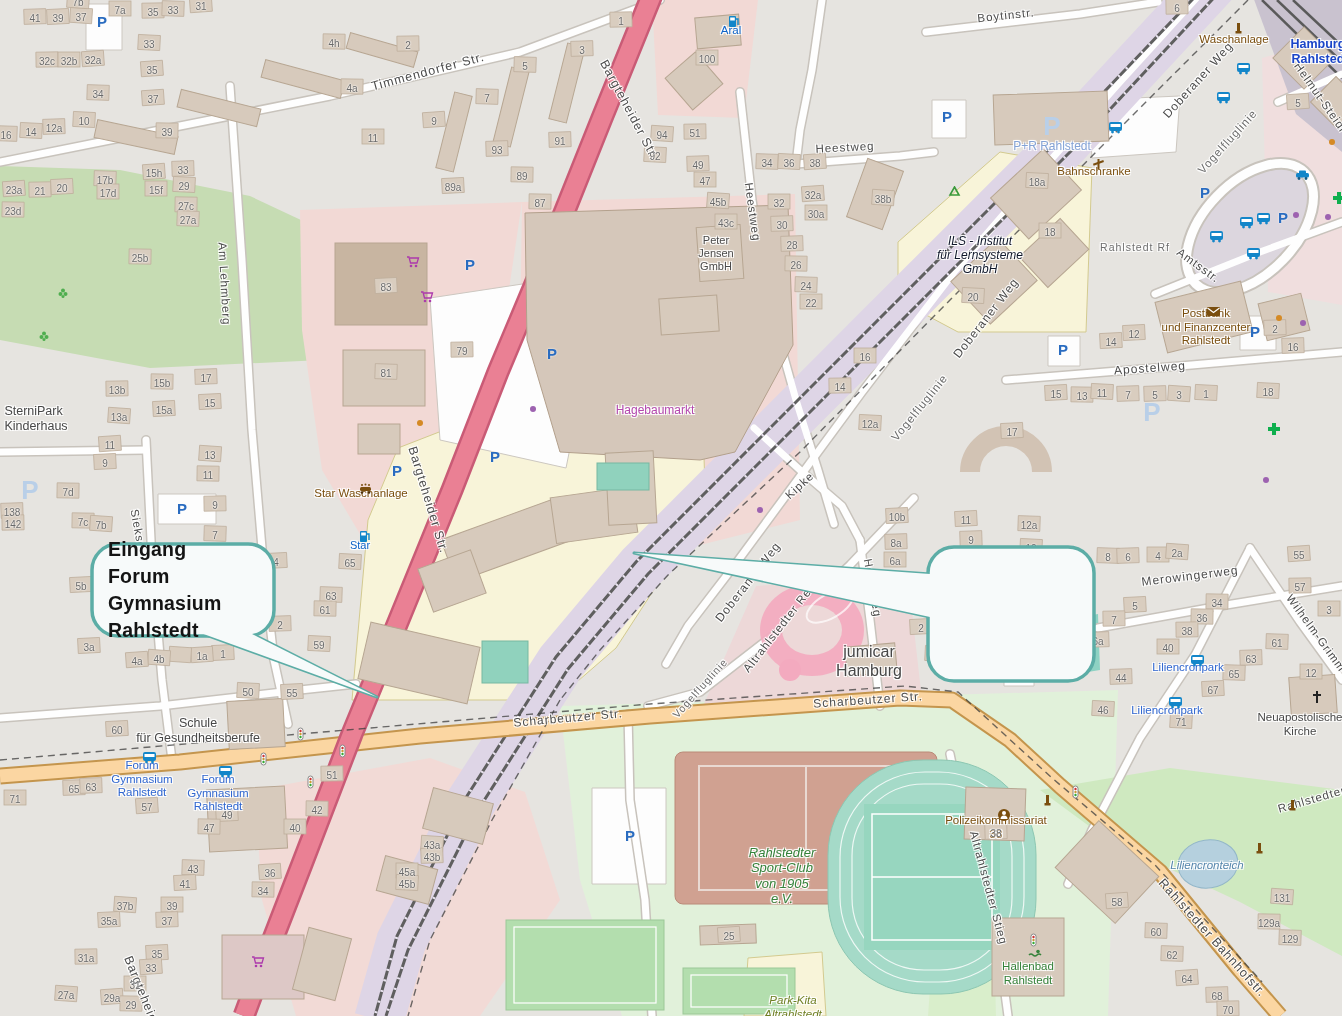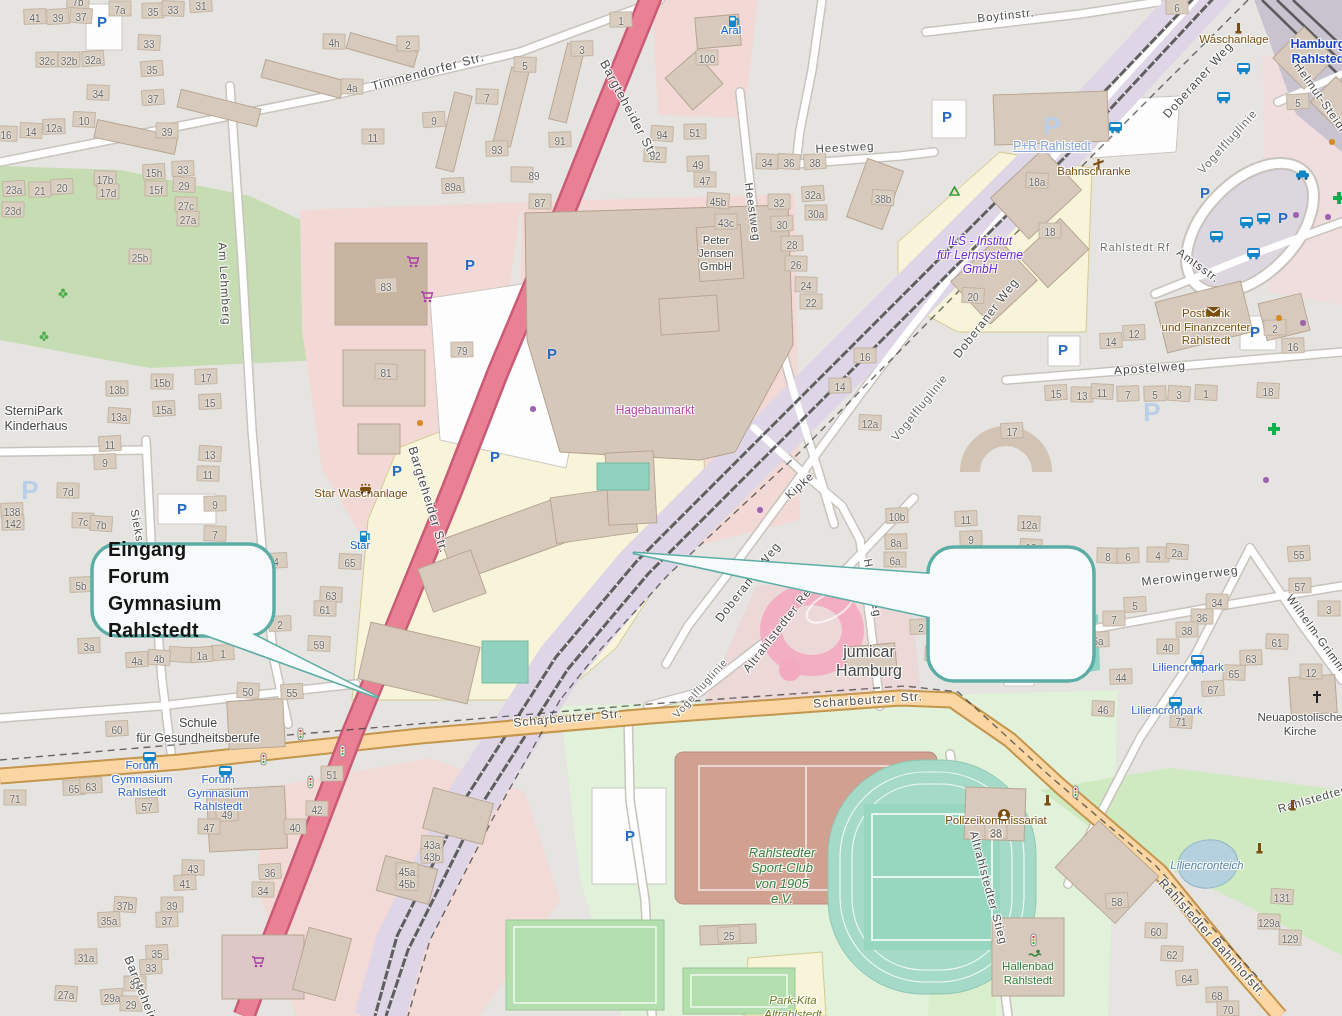--- a/index.html
+++ b/index.html
@@ -408,21 +408,21 @@
       <div class="lbl" style="left: 988px; top: 888px; font-size: 11.5px; color: rgb(76, 76, 76); letter-spacing: 1px; transform: translate(-50%, -50%) rotate(75deg);">Altrahlstedter Stieg</div>
       <div class="lbl" style="left: 1212px; top: 938px; font-size: 12.5px; color: rgb(76, 76, 76); letter-spacing: 1px; transform: translate(-50%, -50%) rotate(48deg);">Rahlstedter Bahnhofstr.</div>
       <div class="lbl" style="left: 1312px; top: 800px; font-size: 11.5px; color: rgb(76, 76, 76); letter-spacing: 1px; transform: translate(-50%, -50%) rotate(-16deg);">Rahlstedter</div>
       <div class="lbl" style="left: 1198px; top: 266px; font-size: 11.5px; color: rgb(76, 76, 76); letter-spacing: 1px; transform: translate(-50%, -50%) rotate(36deg);">Amtsstr.</div>
       <div class="lbl" style="left: 1330px; top: 112px; font-size: 11.5px; color: rgb(76, 76, 76); letter-spacing: 1px; transform: translate(-50%, -50%) rotate(55deg);">Helmut-Steidl-Platz</div>
       <div class="lbl" style="left: 1135px; top: 247px; font-size: 10.5px; color: rgb(110, 110, 110); letter-spacing: 1px; transform: translate(-50%, -50%) rotate(0deg);">Rahlstedt Rf</div>
       <div class="lbl" style="left: 716px; top: 253px; font-size: 11px; color: rgb(74, 74, 74); transform: translate(-50%, -50%);">Peter
 Jensen
 GmbH</div>
       <div class="lbl" style="left: 655px; top: 410px; font-size: 12px; color: rgb(179, 71, 174); transform: translate(-50%, -50%);">Hagebaumarkt</div>
-      <div class="lbl" style="left: 980px; top: 255px; font-size: 12px; color: #6d28d9; transform: translate(-50%, -50%); font-style: italic; text-align: center;">ILS - Institut
+      <div class="lbl" style="left: 980px; top: 255px; font-size: 12px; color: #0f172a; transform: translate(-50%, -50%); font-style: italic; text-align: center;">ILS - Institut
 für Lernsysteme
 GmbH</div>
       <div class="lbl" style="left: 1206px; top: 327px; font-size: 11.5px; color: rgb(122, 78, 14); transform: translate(-50%, -50%);">Postbank
 und Finanzcenter
 Rahlstedt</div>
       <div class="lbl" style="left: 36px; top: 419px; font-size: 12.5px; color: rgb(71, 71, 71); transform: translate(-50%, -50%); text-align: left;">SterniPark
 Kinderhaus</div>
       <div class="lbl" style="left: 198px; top: 731px; font-size: 12.5px; color: rgb(71, 71, 71); transform: translate(-50%, -50%);">Schule
 für Gesundheitsberufe</div>
       <div class="lbl" style="left: 142px; top: 779px; font-size: 11.5px; color: rgb(47, 102, 208); transform: translate(-50%, -50%);">Forum
@@ -442,21 +442,21 @@
       <div class="lbl" style="left: 1028px; top: 974px; font-size: 11.5px; color: rgb(53, 130, 58); transform: translate(-50%, -50%);">Hallenbad
 Rahlstedt</div>
       <div class="lbl" style="left: 1207px; top: 866px; font-size: 11.5px; color: rgb(87, 135, 173); transform: translate(-50%, -50%); font-style: italic;">Liliencronteich</div>
       <div class="lbl" style="left: 1188px; top: 668px; font-size: 11.5px; color: rgb(47, 102, 208); transform: translate(-50%, -50%);">Liliencronpark</div>
       <div class="lbl" style="left: 1167px; top: 711px; font-size: 11.5px; color: rgb(47, 102, 208); transform: translate(-50%, -50%);">Liliencronpark</div>
       <div class="lbl" style="left: 1300px; top: 725px; font-size: 11.5px; color: rgb(71, 71, 71); transform: translate(-50%, -50%);">Neuapostolische
 Kirche</div>
       <div class="lbl" style="left: 793px; top: 1008px; font-size: 11.5px; color: rgb(111, 127, 35); transform: translate(-50%, -50%); font-style: italic;">Park-Kita
 Altrahlstedt</div>
       <div class="lbl" style="left: 1094px; top: 172px; font-size: 11.5px; color: rgb(122, 78, 14); transform: translate(-50%, -50%);">Bahnschranke</div>
-      <div class="lbl" style="left: 1052px; top: 146px; font-size: 12px; color: rgb(132, 163, 214); transform: translate(-50%, -50%); text-decoration: underline;">P+R Rahlstedt</div>
+      <div class="lbl" style="left: 1052px; top: 146px; font-size: 12px; color: rgb(132, 163, 214); transform: translate(-50%, -50%);">P+R Rahlstedt</div>
       <div class="lbl" style="left: 1234px; top: 40px; font-size: 11.5px; color: rgb(122, 78, 14); transform: translate(-50%, -50%);">Waschanlage</div>
       <div class="lbl" style="left: 1320px; top: 52px; font-size: 12.5px; color: rgb(27, 69, 200); transform: translate(-50%, -50%); font-weight: bold;">Hamburg-
 Rahlstedt</div>
       <div class="lbl" style="left: 731px; top: 31px; font-size: 11.5px; color: rgb(13, 98, 200); transform: translate(-50%, -50%);">Aral</div>
       <div class="lbl" style="left: 360px; top: 545px; font-size: 11px; color: rgb(13, 98, 200); transform: translate(-50%, -50%);">Star</div>
       <div class="lbl" style="left: 361px; top: 494px; font-size: 11.5px; color: rgb(122, 78, 14); transform: translate(-50%, -50%);">Star Waschanlage</div>
       <span class="hn" style="left: 35px; top: 18px;">41</span>
       <span class="hn" style="left: 58px; top: 18px;">39</span>
       <span class="hn" style="left: 81px; top: 17px;">37</span>
       <span class="hn" style="left: 47px; top: 61px;">32c</span>
@@ -500,21 +500,21 @@
       <span class="hn" style="left: 621px; top: 21px;">1</span>
       <span class="hn" style="left: 707px; top: 59px;">100</span>
       <span class="hn" style="left: 662px; top: 135px;">94</span>
       <span class="hn" style="left: 655px; top: 156px;">92</span>
       <span class="hn" style="left: 695px; top: 133px;">51</span>
       <span class="hn" style="left: 698px; top: 165px;">49</span>
       <span class="hn" style="left: 497px; top: 150px;">93</span>
       <span class="hn" style="left: 560px; top: 141px;">91</span>
       <span class="hn" style="left: 453px; top: 187px;">89a</span>
       <span class="hn" style="left: 540px; top: 203px;">87</span>
-      <span class="hn" style="left: 522px; top: 176px; margin-left: 12px;">89</span>
+      <span class="hn" style="left: 522px; top: 176px;">89</span>
       <span class="hn" style="left: 386px; top: 287px;">83</span>
       <span class="hn" style="left: 386px; top: 373px;">81</span>
       <span class="hn" style="left: 462px; top: 351px;">79</span>
       <span class="hn" style="left: 117px; top: 390px;">13b</span>
       <span class="hn" style="left: 119px; top: 417px;">13a</span>
       <span class="hn" style="left: 162px; top: 383px;">15b</span>
       <span class="hn" style="left: 164px; top: 410px;">15a</span>
       <span class="hn" style="left: 206px; top: 378px;">17</span>
       <span class="hn" style="left: 210px; top: 403px;">15</span>
       <span class="hn" style="left: 110px; top: 445px;">11</span>

